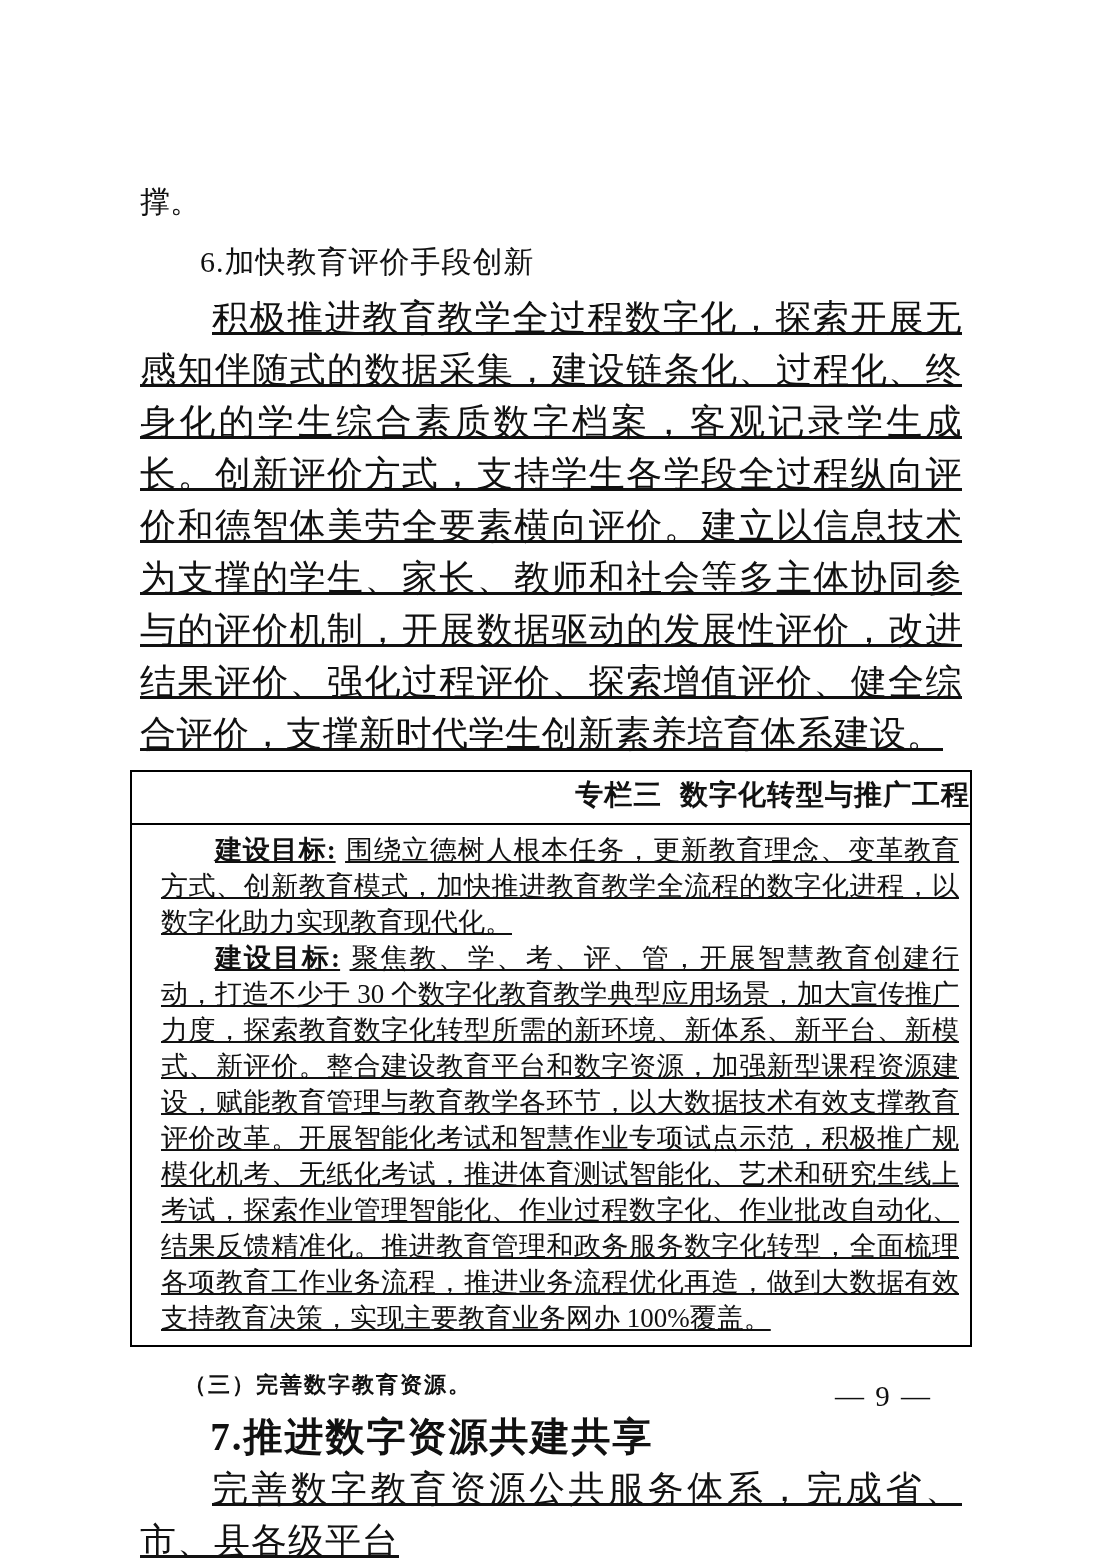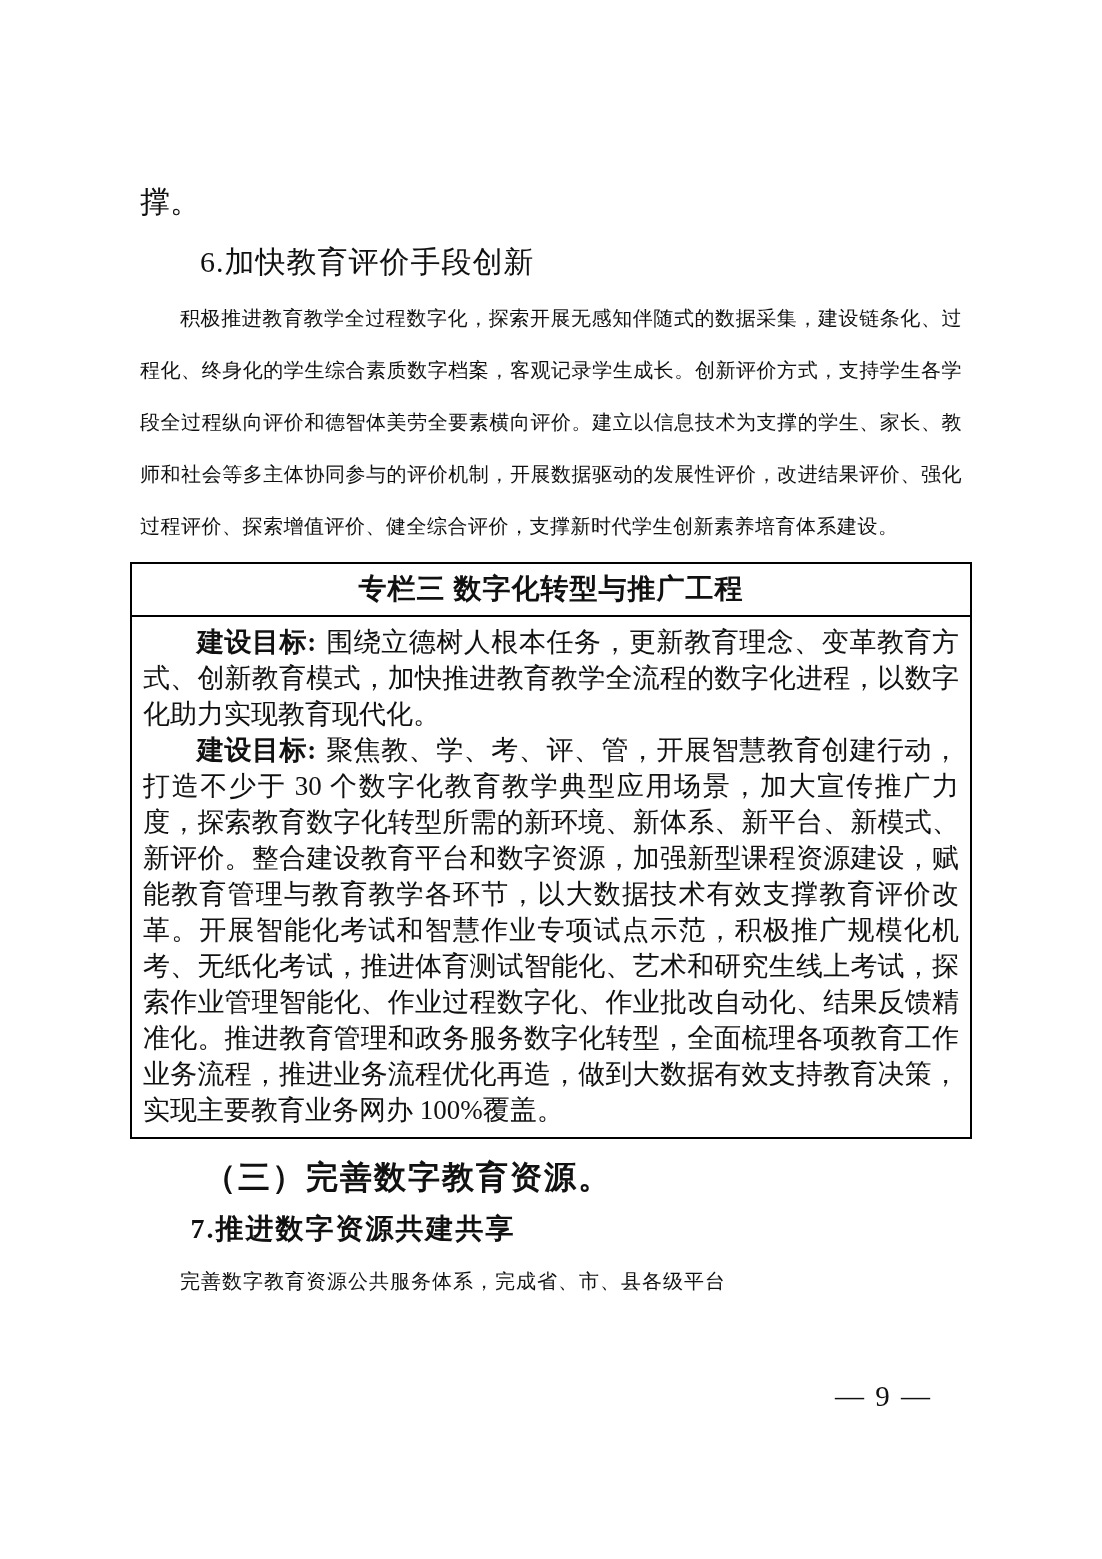--- a/index.html
+++ b/index.html
@@ -26,61 +26,63 @@
   }
   .num-heading {
     font-size: 30px;
     line-height: 52px;
     font-weight: normal;
     text-indent: 2em;
     letter-spacing: 1px;
     margin-top: 8px;
   }
   .para {
-    font-size: 20px;
+    font-size: 36px;
     line-height: 52px;
     text-indent: 2em;
     text-align: justify;
     letter-spacing: 0.5px;
+    text-decoration: underline;
   }
   .para-6 { margin-top: 4px; }
   
   .panel {
     width: calc(100% + 20px);
     margin: 10px -10px 0 -10px;
     border-collapse: collapse;
     border: 2px solid #000000;
   }
   .panel th {
     border-bottom: 2px solid #000000;
     font-size: 28px;
     font-weight: bold;
     letter-spacing: 1px;
-    text-align: center;
+    text-align: right;
     padding: 9px 0 10px 0;
     line-height: 32px;
+    font-family: Liberation Mono, monospace;
   }
-  .panel td { padding: 7px 11px 9px 11px; }
+  .panel td { padding: 7px 11px 9px 29px; text-decoration: underline; }
   .panel-para {
     font-size: 27px;
     line-height: 36px;
     text-indent: 2em;
     text-align: justify;
   }
   .panel-label { font-weight: bold; margin-right: 0.35em; }
   .section-heading {
-    font-size: 32px;
+    font-size: 22px;
     line-height: 52px;
     font-weight: bold;
     text-indent: 2em;
     letter-spacing: 2px;
     margin-top: 12px;
   }
   .num-heading-7 {
-    font-size: 28px;
+    font-size: 39px;
     line-height: 52px;
     font-weight: bold;
     text-indent: 1.8em;
     letter-spacing: 2px;
   }
   .para-7 { letter-spacing: 1px; }
   .page-number {
     position: absolute;
     top: 1381px;
     right: 170px;

